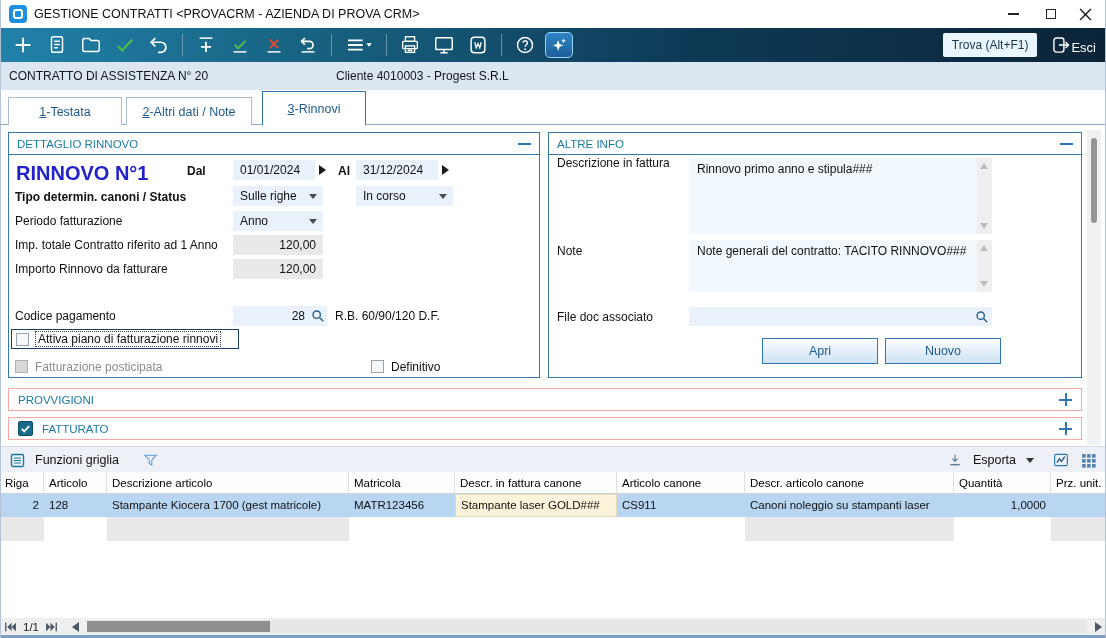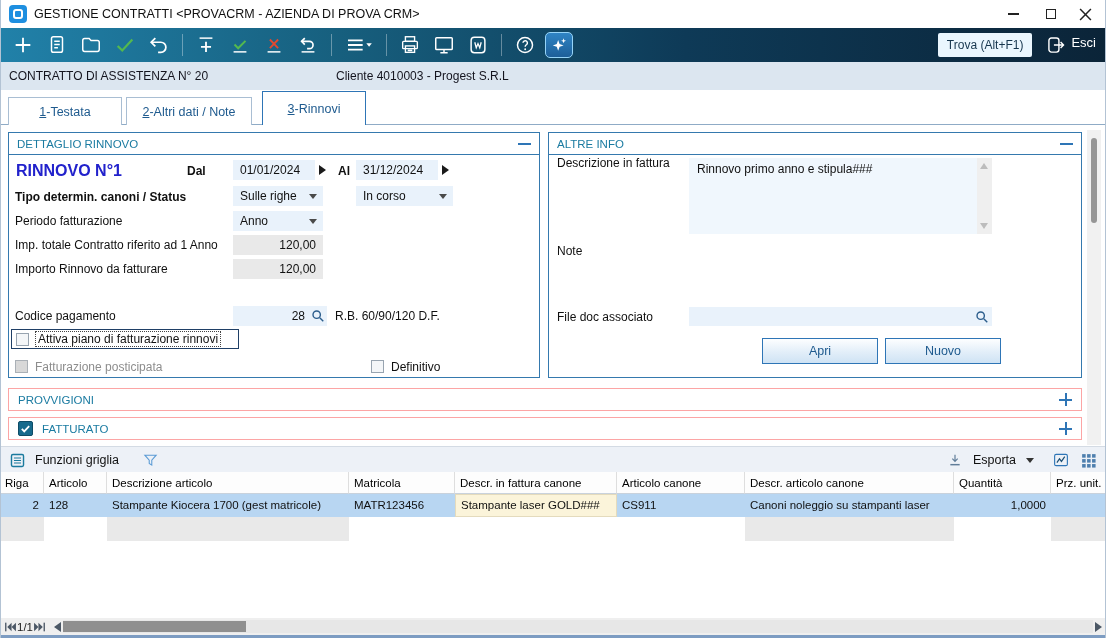--- a/index.html
+++ b/index.html
@@ -23,21 +23,21 @@
 
   
   #toolbar { position:absolute; left:0; top:28px; width:1106px; height:34px;
     background:linear-gradient(90deg,#2181a9 0%,#17607f 30%,#0e3a57 62%,#0b2438 100%);
     display:flex; align-items:center; padding:0 8px; gap:4px; }
   .tb-ico { width:30px; height:28px; display:flex; align-items:center; justify-content:center; }
   .tb-sep { width:1px; height:22px; background:rgba(255,255,255,.35); margin:0 4px; }
   #sparkle-box { width:28px; height:26px; border:1px solid #96d4f8; border-radius:5px;
     background:linear-gradient(#2f84c4,#1d5f99); display:flex; align-items:center; justify-content:center; }
   #trova-box { margin-left:auto; background:#eaf6fe; color:#16364e; padding:5px 9px; border-radius:2px; font-size:12px; }
-  #esci { display:flex; align-items:flex-start; gap:5px; color:#fff; font-size:13px; margin-left:10px; margin-right:2px; }
+  #esci { display:flex; align-items:flex-end; color:#fff; font-size:13px; margin-left:10px; margin-right:2px; }
 
   
   #infobar { position:absolute; left:0; top:62px; width:1106px; height:28px; background:#dce6f0; }
   #infobar .txt { position:absolute; top:0; line-height:28px; color:#14141e; font-size:12px; }
   #contract-no { left:9px; } #client-info { left:336px; }
 
   
   #tabstrip { position:absolute; left:0; top:90px; width:1106px; height:36px; background:#fff; }
   #tabline { position:absolute; left:0; top:34px; width:1106px; height:1px; background:#8fabc6; }
   .tab { position:absolute; display:flex; align-items:center; justify-content:center; background:#fff;
@@ -56,21 +56,21 @@
   .plus-ico { margin-left:auto; width:13px; height:13px; position:relative; }
   .plus-ico::before { content:""; position:absolute; left:0; top:6px; width:13px; height:2px; background:#2e75b6; }
   .plus-ico::after  { content:""; position:absolute; left:6px; top:0; width:2px; height:13px; background:#2e75b6; }
   .panel-bd { position:absolute; left:0; right:0; top:23px; bottom:0; }
 
   #panel-dettaglio { left:8px; top:6px; width:532px; height:246px; }
   #panel-altre     { left:548px; top:6px; width:534px; height:246px; }
 
   .lbl { position:absolute; font-size:12px; color:#101010; white-space:nowrap; }
   .lbl.b { font-weight:bold; }
-  #rinnovo-title { position:absolute; left:7px; top:6px; font-size:16px; font-weight:bold; color:#2222cc;text-align:right; }
+  #rinnovo-title { position:absolute; left:7px; top:6px; font-size:20px; font-weight:bold; color:#2222cc;text-align:right; }
 
   .fld { position:absolute; height:20px; background:#e9f2fb; font-size:12px; line-height:20px; padding:0 7px; }
   .fld.gray { background:#e9e9e9; text-align:right; }
   .dd { position:absolute; height:20px; background:#e9f2fb; font-size:12px; line-height:20px; padding:0 7px; }
   .dd .caret { position:absolute; right:6px; top:8px; width:0; height:0;
     border-left:4px solid transparent; border-right:4px solid transparent; border-top:5px solid #4a4a4a; }
   .date-arrow { position:absolute; width:0; height:0; border-top:5px solid transparent;
     border-bottom:5px solid transparent; border-left:7px solid #1a1a1a; }
 
   .cb { position:absolute; width:13px; height:13px; border:1px solid #98a4b0; background:#f4f6f8; }
@@ -115,21 +115,21 @@
   .c0{width:44px}.c1{width:63px}.c2{width:242px}.c3{width:106px}.c4{width:162px}.c5{width:128px}.c6{width:209px}.c7{width:97px}.c8{flex:1 1 auto}
   #thead .tc { background:#fdfdfd; border-right:1px solid #dedede; border-bottom:1px solid #c9d2dc; height:22px; color:#000; }
   #row-1 .tc { background:#b8d6f2; height:23px; line-height:23px; }
   #row-1 .cream { background:#fbf4da; border:1px solid #e4dbbd; line-height:21px; }
   .ralign { text-align:right; }
   #row-2 .tc { height:24px; background:#fff; }
   #row-2 .g { background:#e9e9e9; }
 
   
   #statusbar { position:absolute; left:0; top:618px; width:1106px; height:17px; background:#efefef;
-    display:flex; align-items:center; padding:0 4px; }
+    display:flex; align-items:center; padding:0 4px; gap:6px; }
   #page-ind { font-size:11.5px; color:#222; }
   #h-track { position:relative; flex:1 1 auto; height:13px; background:#e7e7e7; margin:0 2px; }
   #h-thumb { position:absolute; left:0; top:1px; width:183px; height:11px; background:#8f8f8f; }
   .tri-l { width:0; height:0; border-top:5px solid transparent; border-bottom:5px solid transparent; border-right:7px solid #4c5866; }
   .tri-r { width:0; height:0; border-top:5px solid transparent; border-bottom:5px solid transparent; border-left:7px solid #4c5866; }
   svg { display:block; }
 </style>
 </head>
 <body>
 
@@ -338,20 +338,27 @@
     <div class="panel-bd">
       <div class="lbl" style="left:8px;top:0">Descrizione in fattura</div>
       <div class="ta" style="left:140px;top:2px;width:303px;height:76px">
         <div class="ta-text">Rinnovo primo anno e stipula###</div>
         <div class="sb">
             <div class="tri-up"></div>
             <div class="tri-dn"></div>
           </div>
       </div>
       <div class="lbl" style="left:8px;top:88px">Note</div>
+      <div class="ta" style="left:140px;top:84px;width:303px;height:52px">
+        <div class="ta-text">Note generali del contratto: TACITO RINNOVO###</div>
+        <div class="sb">
+            <div class="tri-up"></div>
+            <div class="tri-dn"></div>
+          </div>
+      </div>
       <div class="lbl" style="left:8px;top:154px">File doc associato</div>
       <div class="fld" style="left:140px;top:151px;width:303px;height:19px"></div>
       <svg class="abs" style="left:426px;top:154px" width="14" height="14" viewBox="0 0 16 16" fill="none" stroke="#2b5d8c" stroke-width="1.6">
           <circle cx="6.5" cy="6.5" r="4.2"></circle>
           <path d="M10 10l4 4"></path>
         </svg>
       <div class="btn" style="left:213px;top:182px">Apri</div>
       <div class="btn" style="left:336px;top:182px">Nuovo</div>
     </div>
   </div>

